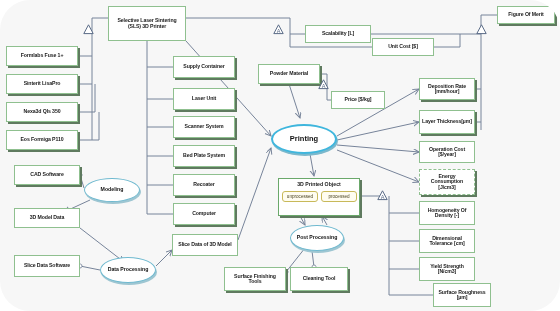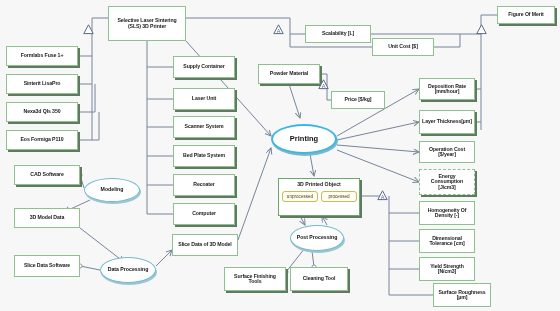--- a/index.html
+++ b/index.html
@@ -2,20 +2,21 @@
 <html><head>
 <meta charset="utf-8">
 <style>
   html,body{margin:0;padding:0;background:#ffffff;}
   #canvas{
     position:relative;
     width:560px;height:311px;
     background:#f7f7f7;
     overflow:hidden;
     font-family:"Liberation Sans", sans-serif;
+    border-radius:30px;
   }
   #edges{position:absolute;left:0;top:0;width:560px;height:311px;}
   .node{
     position:absolute;
     box-sizing:border-box;
     display:flex;align-items:center;justify-content:center;
     text-align:center;
     background:#ffffff;
     border:1px solid #8fc08f;
     color:#1a1a1a;

